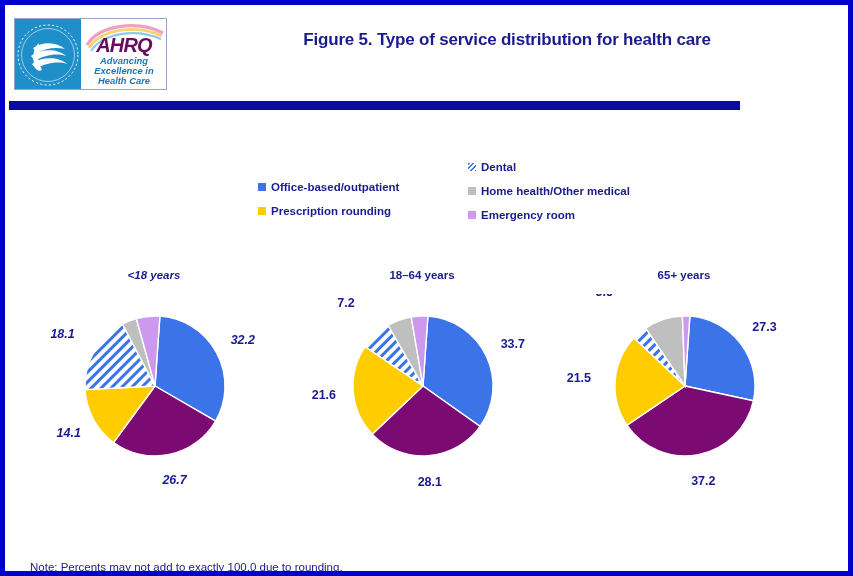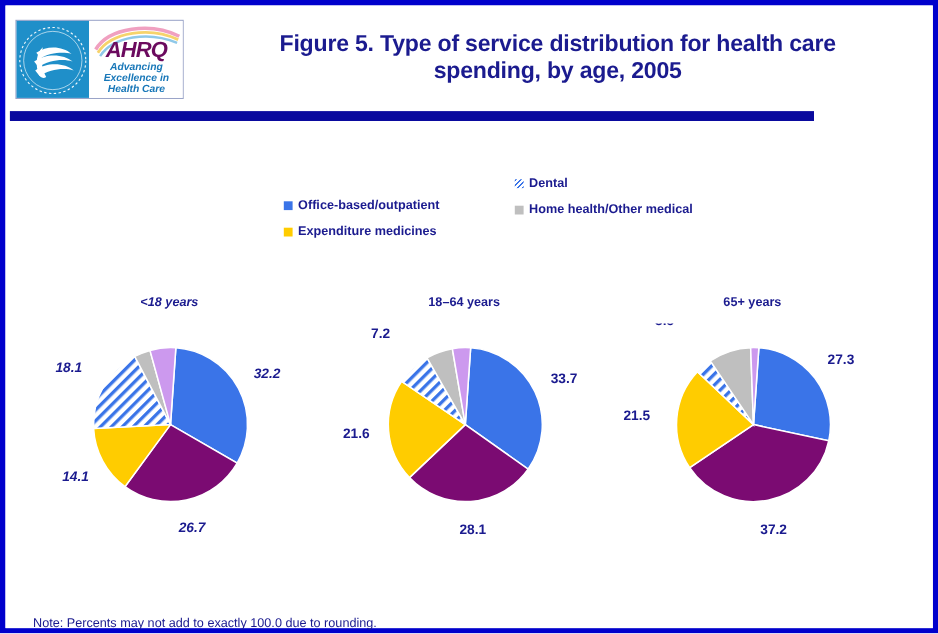--- a/index.html
+++ b/index.html
@@ -73,21 +73,21 @@
   }
   .logo-text svg { display:block; }
 
   .title {
     position: absolute;
     left: 168px;
     top: 18px;
     width: 660px;
     text-align: center;
     color: #1B1B8F;
-    font-size: 21px;
+    font-size: 17px;
     font-weight: bold;
     line-height: 25px;
     letter-spacing: -0.2px;
   }
 
   .navy-bar {
     position: absolute;
     left: 9px;
     top: 101px;
     width: 731px;
@@ -211,45 +211,48 @@
           <text x="43" y="33" text-anchor="middle" font-family="Liberation Sans, sans-serif" font-size="20" font-weight="bold" font-style="italic" fill="#6B0A5E" letter-spacing="-0.8">AHRQ</text>
           <text x="43" y="45" text-anchor="middle" font-family="Liberation Sans, sans-serif" font-size="9.4" font-weight="bold" font-style="italic" fill="#1877B8">Advancing</text>
           <text x="43" y="55" text-anchor="middle" font-family="Liberation Sans, sans-serif" font-size="9.4" font-weight="bold" font-style="italic" fill="#1877B8">Excellence in</text>
           <text x="43" y="65" text-anchor="middle" font-family="Liberation Sans, sans-serif" font-size="9.4" font-weight="bold" font-style="italic" fill="#1877B8">Health Care</text>
         </svg>
       </div>
     </div>
 
     <div class="title">
       <div>Figure 5. Type of service distribution for health care</div>
-      <div>spending, by age, 2005</div>
     </div>
   </div>
 
   <div class="navy-bar"></div>
 
   <div class="legend">
     <div class="legend-col left">
       <div class="legend-item">
         <span class="swatch" style="background:#3A74E8"></span>
         <span>Office-based/outpatient</span>
       </div>
       <div class="legend-item">
         <span class="swatch" style="background:#FFCC00"></span>
-        <span>Expenditure medicines</span>
+        <span>Prescription rounding</span>
       </div>
     </div>
     <div class="legend-col right">
       <div class="legend-item">
         <span class="swatch hatch"></span>
         <span>Dental</span>
       </div>
       <div class="legend-item">
         <span class="swatch" style="background:#BFBFBF"></span>
         <span>Home health/Other medical</span>
+      </div>
+      <div class="legend-item">
+        <span class="swatch" style="background:#CC99EE"></span>
+        <span>Emergency room</span>
       </div>
     </div>
   </div>
 
   <div class="charts">
 
     <div class="pie-block b0">
       <div class="pie-caption">&lt;18 years</div>
       <div class="pie-svg" id="pie0"><svg width="278" height="204" viewBox="0 0 278 204">
             <defs>

